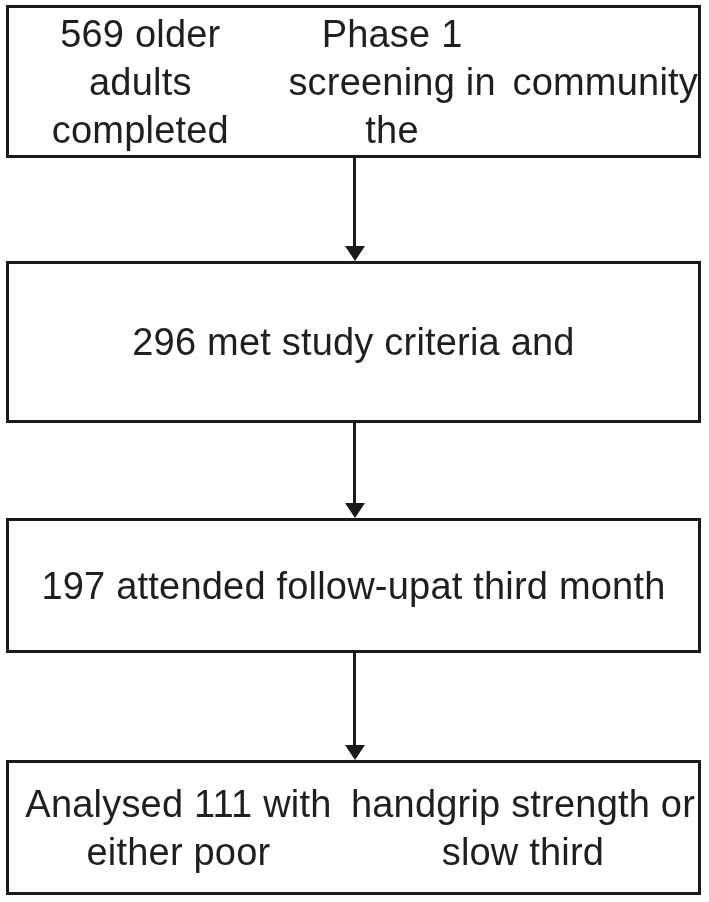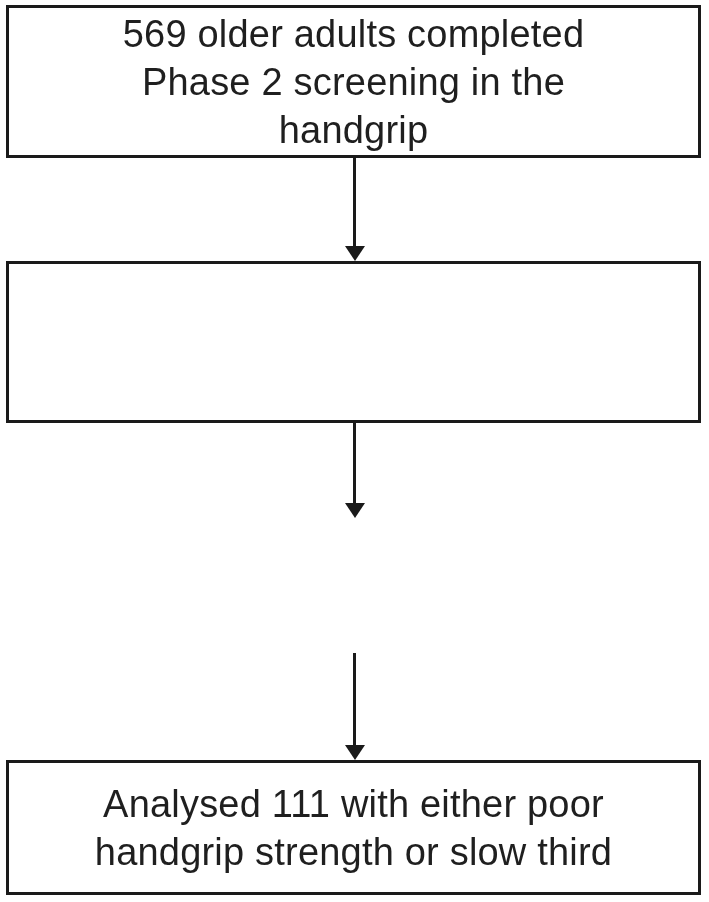--- a/index.html
+++ b/index.html
@@ -12,21 +12,20 @@
     overflow: hidden;
   }
   .flow-box {
     position: absolute;
     left: 6px;
     width: 695px;
     box-sizing: border-box;
     border: 3px solid #1a1a1a;
     background: #ffffff;
     display: flex;
-    flex-direction: column;
     align-items: center;
     justify-content: center;
     text-align: center;
     color: #1f1f1f;
     font-size: 38px;
     line-height: 48px;
     letter-spacing: 0.2px;
   }
   .box-1 { top: 5px;   height: 153px; }
   .box-2 { top: 261px; height: 162px; }
@@ -60,37 +59,42 @@
     border-top: 15px solid #1a1a1a;
   }
 </style>
 </head>
 <body>
 
 <div class="canvas">
 
   <div class="flow-box box-1">
     <div>569 older adults completed</div>
-    <div>Phase 2 screening in the</div>
-    <div>handgrip</div>
+    <div>Phase 1 screening in the</div>
+    <div>community</div>
   </div>
 
   <div class="connector conn-1">
     <div class="shaft"></div>
     <div class="head"></div>
   </div>
 
   <div class="flow-box box-2">
+    <div>296 met study criteria and</div>
   </div>
 
   <div class="connector conn-2">
     <div class="shaft"></div>
     <div class="head"></div>
   </div>
 
+  <div class="flow-box box-3">
+    <div>197 attended follow-up</div>
+    <div>at third month</div>
+  </div>
 
   <div class="connector conn-3">
     <div class="shaft"></div>
     <div class="head"></div>
   </div>
 
   <div class="flow-box box-4">
     <div>Analysed 111 with either poor</div>
     <div>handgrip strength or slow third</div>
   </div>

